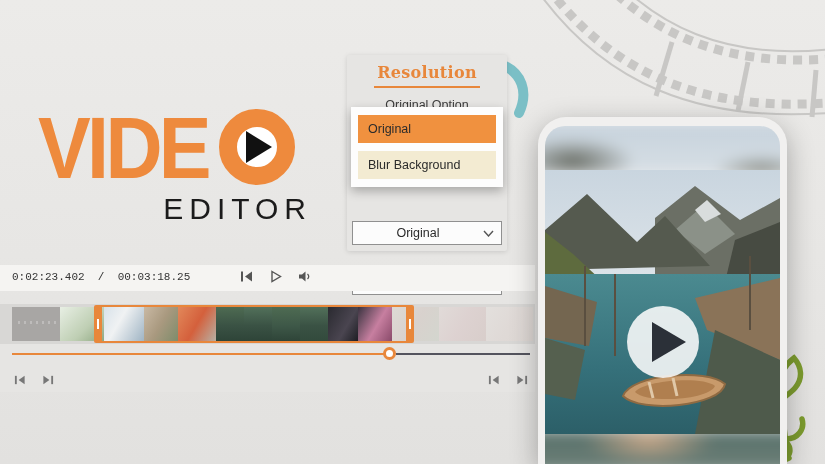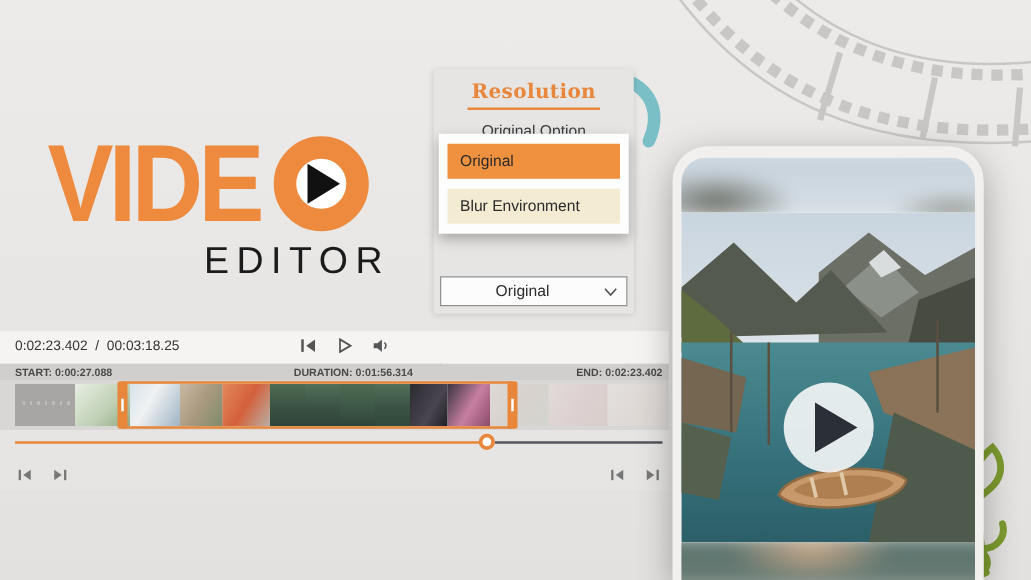--- a/index.html
+++ b/index.html
@@ -45,21 +45,21 @@
   #res-select .sel-text{text-align:left;padding-left:9px;flex:none;}
   #env-dropdown{position:absolute;left:4px;top:52px;width:152px;background:#FDFDFD;
       box-shadow:0 4px 10px rgba(0,0,0,0.28);padding:8px 7px;box-sizing:border-box;z-index:5;}
   .dd-option{height:28px;display:flex;align-items:center;padding-left:10px;
       font-size:12.5px;color:#2B2B2B;}
   .dd-option.hl{background:#F0913F;}
   .dd-option.alt{background:#F3EBD2;margin-top:8px;}
   #env-res-label{margin-top:58px;}
 
   
-  #editor{left:0;top:265px;width:535px;height:127px;}
+  #editor{left:0;top:265px;width:535px;height:127px;font-family:Liberation Mono, monospace;}
   .tl-row1{position:absolute;left:0;top:0;width:100%;height:26px;background:#F5F4F2;}
   .tl-time{position:absolute;left:12px;top:6px;font-size:11px;color:#333;}
   .tl-transport{position:absolute;left:240px;top:5px;display:flex;gap:16px;align-items:center;}
   .tl-row2{position:absolute;left:0;top:26px;width:100%;height:13px;background:#D0CFCD;
       font-size:8.5px;font-weight:bold;color:#4A4A4A;}
   .tl-start{position:absolute;left:12px;top:2px;}
   .tl-dur{position:absolute;left:235px;top:2px;}
   .tl-end{position:absolute;right:5px;top:2px;}
   .tl-striparea{position:absolute;left:0;top:39px;width:100%;height:40px;background:#D8D7D5;}
   #filmstrip-track{position:absolute;left:12px;top:3px;height:34px;display:flex;overflow:hidden;}
@@ -143,21 +143,21 @@
 
   <div class="select" id="opt-select">
     <span class="sel-text">Original</span>
     <svg class="chev" viewBox="0 0 11 7">
         <path d="M1,1 L5.5,6 L10,1" fill="none" stroke="#555" stroke-width="1.4"></path>
       </svg>
   </div>
 
   <div id="env-dropdown">
     <div class="dd-option hl">Original</div>
-    <div class="dd-option alt">Blur Environment</div>
+    <div class="dd-option alt">Blur Background</div>
   </div>
 
   <div class="env-label" id="env-res-label">Desired Resolution</div>
   <div class="select" id="res-select">
     <span class="swatch"></span>
     <span class="sel-text">Original</span>
     <span style="flex:1"></span>
     <svg class="chev" viewBox="0 0 11 7">
         <path d="M1,1 L5.5,6 L10,1" fill="none" stroke="#555" stroke-width="1.4"></path>
       </svg>
@@ -179,25 +179,20 @@
       <svg width="13" height="13" viewBox="0 0 13 13">
         <polygon points="3,1.5 11.5,6.5 3,11.5" fill="none" stroke="#555" stroke-width="1.4"></polygon>
       </svg>
       <svg width="14" height="13" viewBox="0 0 14 13">
         <polygon points="1,4.5 4,4.5 7.5,1.5 7.5,11.5 4,8.5 1,8.5" fill="#555"></polygon>
         <path d="M9.5,4 C11,5.5 11,7.5 9.5,9" fill="none" stroke="#555" stroke-width="1.2"></path>
       </svg>
     </div>
   </div>
 
-  <div class="tl-row2">
-    <span class="tl-start">START: 0:00:27.088</span>
-    <span class="tl-dur">DURATION: 0:01:56.314</span>
-    <span class="tl-end">END: 0:02:23.402</span>
-  </div>
 
   <div class="tl-striparea">
     <div id="filmstrip-track">
         <div class="thumb gray-lead" style="width: 48px;"></div>
         <div class="thumb" style="width: 44px; background: linear-gradient(135deg, rgb(232, 239, 228), rgb(191, 207, 180) 60%, rgb(143, 168, 130));"></div>
         <div class="thumb" style="width: 40px; background: linear-gradient(120deg, rgb(216, 226, 234), rgb(240, 242, 243) 40%, rgb(159, 180, 196));"></div>
         <div class="thumb" style="width: 34px; background: linear-gradient(120deg, rgb(201, 185, 164), rgb(169, 153, 127) 50%, rgb(126, 140, 107));"></div>
         <div class="thumb" style="width: 38px; background: linear-gradient(120deg, rgb(226, 136, 90), rgb(212, 96, 60) 50%, rgb(184, 176, 164));"></div>
         <div class="thumb" style="width: 28px; background: linear-gradient(rgb(78, 107, 82), rgb(58, 82, 68) 55%, rgb(46, 68, 56));"></div>
         <div class="thumb" style="width: 28px; background: linear-gradient(rgb(82, 112, 90), rgb(58, 82, 68) 55%, rgb(46, 68, 56));"></div>

